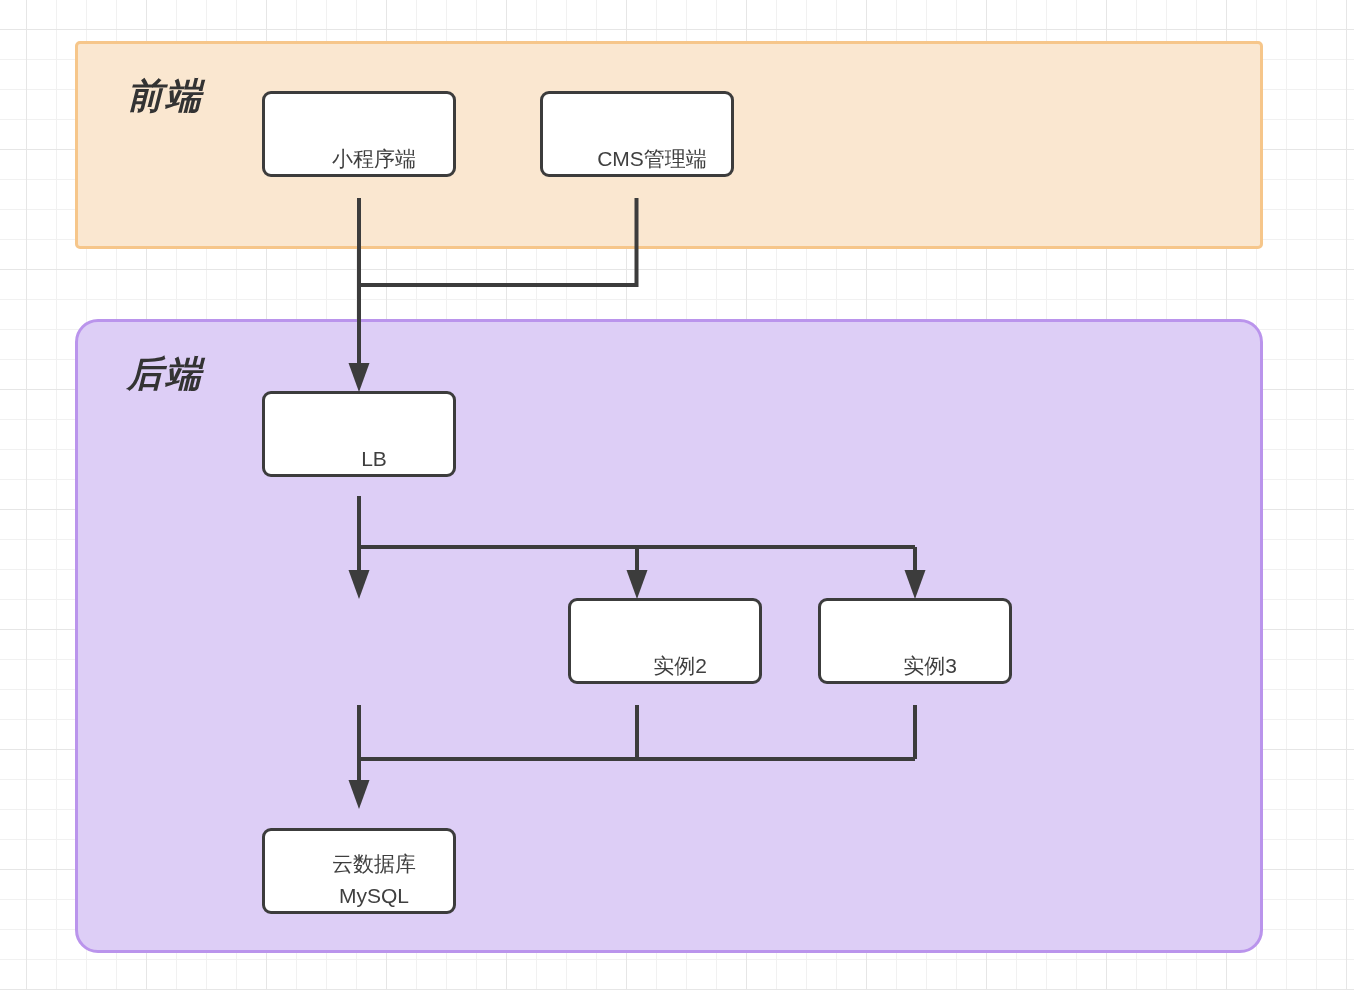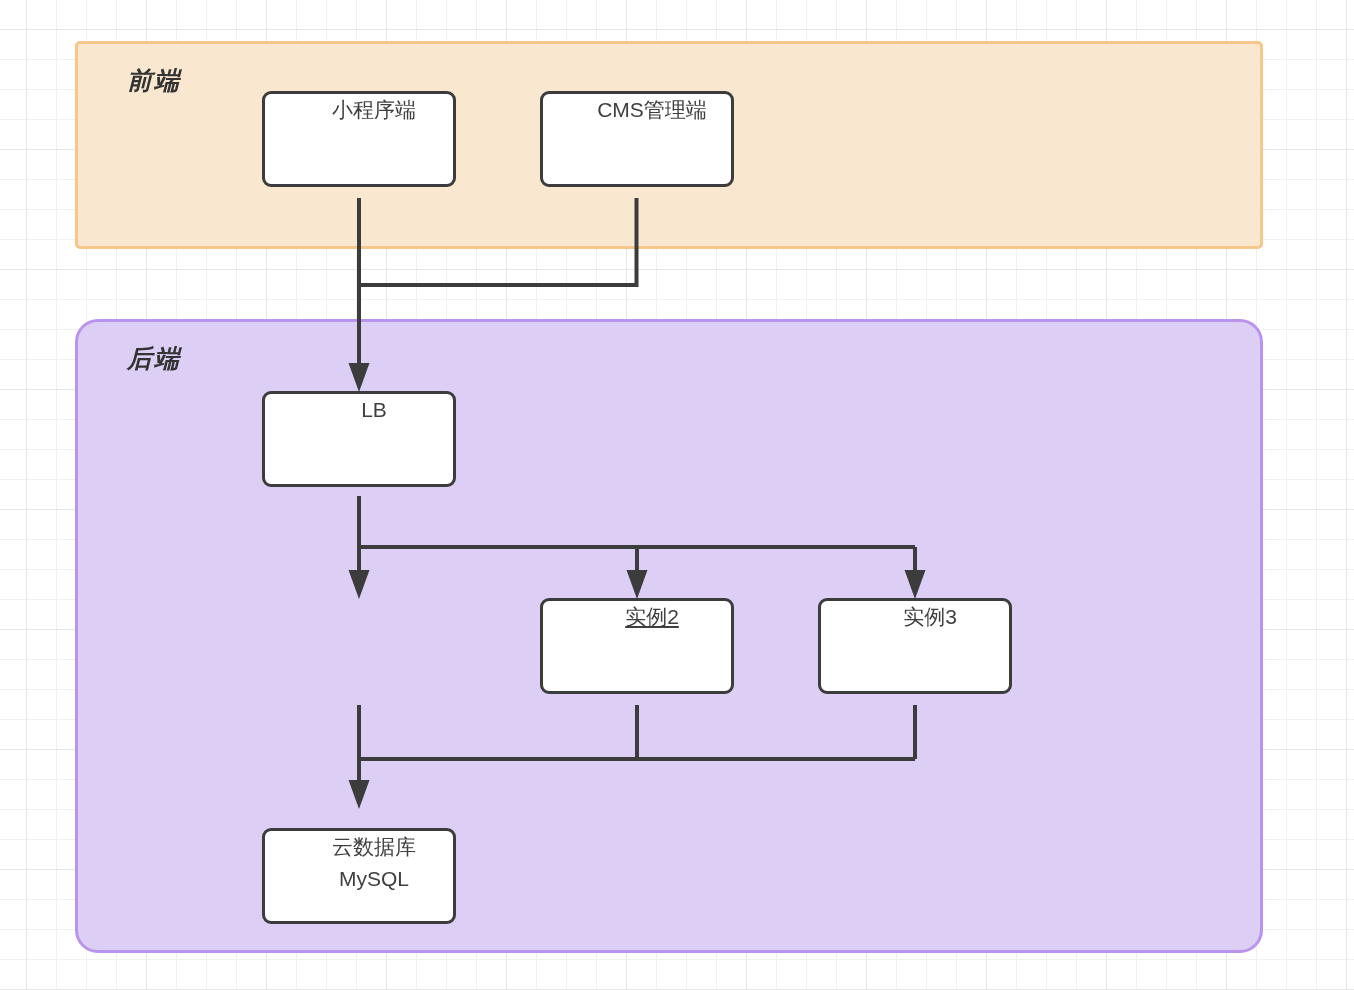--- a/index.html
+++ b/index.html
@@ -45,49 +45,49 @@
     border-color: var(--frontend-border);
   }
   .region.backend {
     left: 75px; top: 319px; width: 1188px; height: 634px;
     background: var(--backend-fill);
     border-color: var(--backend-border);
     border-radius: 23px;
   }
   .region-label {
     position: absolute;
-    left: 49px; top: 20px;
-    font-size: 25px;
+    left: 49px; top: 28px;
+    font-size: 36px;
     font-weight: bold;
     font-style: italic;
     color: var(--label-text);
     letter-spacing: 2px;
   }
   .node {
     position: absolute;
     width: 194px;
-    height: 96px;
+    height: 86px;
     background: var(--node-fill);
     border: 3px solid var(--stroke);
     border-radius: 9px;
     display: flex;
     flex-direction: column;
     align-items: center;
-    justify-content: flex-start;
+    justify-content: flex-end;
     text-align: center;
     font-size: 21px;
     line-height: 1.5;
     color: var(--node-text);
     padding-left: 30px;
   }
   #node-miniprogram { left: 262px; top: 91px; }
   #node-cms         { left: 540px; top: 91px; }
   #node-lb          { left: 262px; top: 391px; }
   #node-instance1   { left: 262px; top: 598px; }
-  #node-instance2   { left: 540px; top: 598px; text-decoration: underline; }
+  #node-instance2   { left: 568px; top: 598px; }
   #node-instance3   { left: 818px; top: 598px; }
   #node-mysql       { left: 262px; top: 808px; margin-top: 20px; }
   svg.connectors {
     position: absolute;
     left: 0; top: 0;
     width: 1354px; height: 990px;
     pointer-events: none;
   }
   .edge {
     stroke: var(--stroke);

